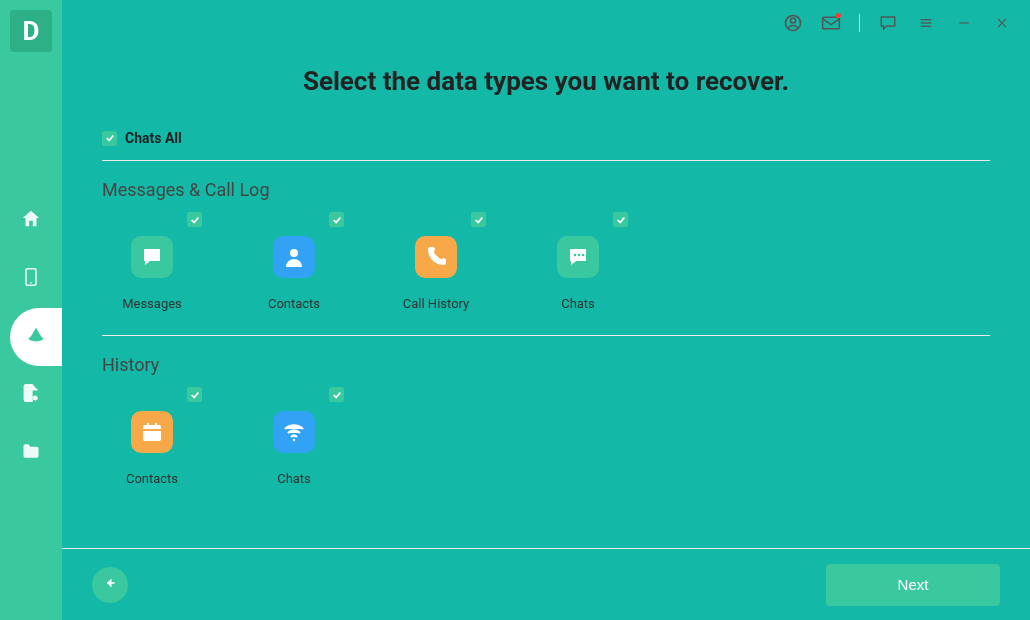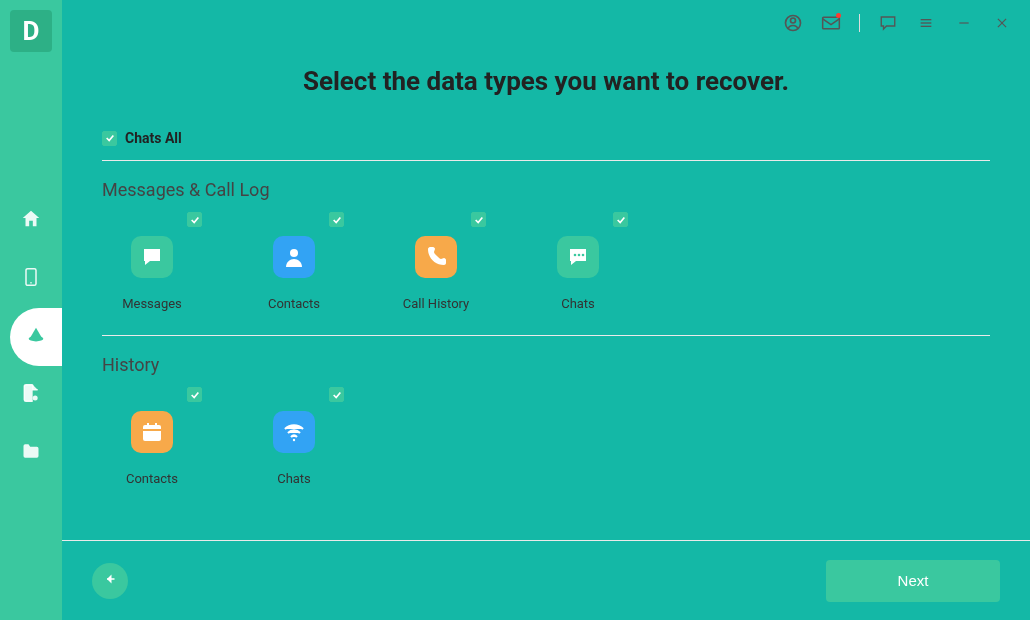--- a/index.html
+++ b/index.html
@@ -181,21 +181,21 @@
     .type-label {
       margin-top: 18px;
       font-size: 13px;
       color: #333;
       text-align: center;
     }
     .bg-green { background: #3ac89f; }
     .bg-blue { background: #32a3f4; }
     .bg-orange { background: #f7a94a; }
     .footer {
-      height: 80px;
+      height: 72px;
       border-top: 1px solid #eaeaea;
       display: flex;
       align-items: center;
       justify-content: space-between;
       padding: 0 30px;
     }
     .back-btn {
       width: 36px;
       height: 36px;
       border-radius: 50%;

